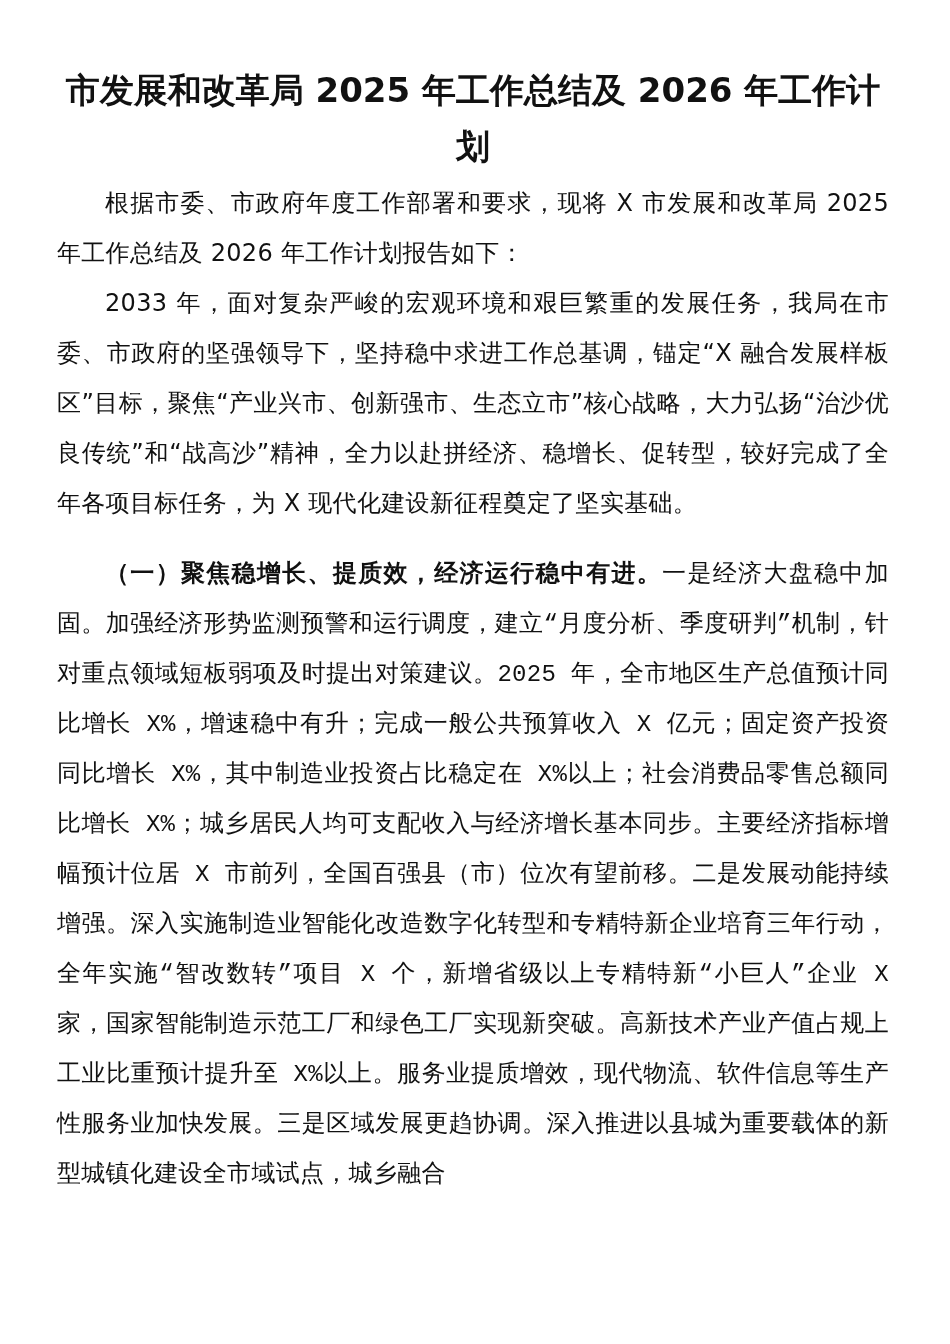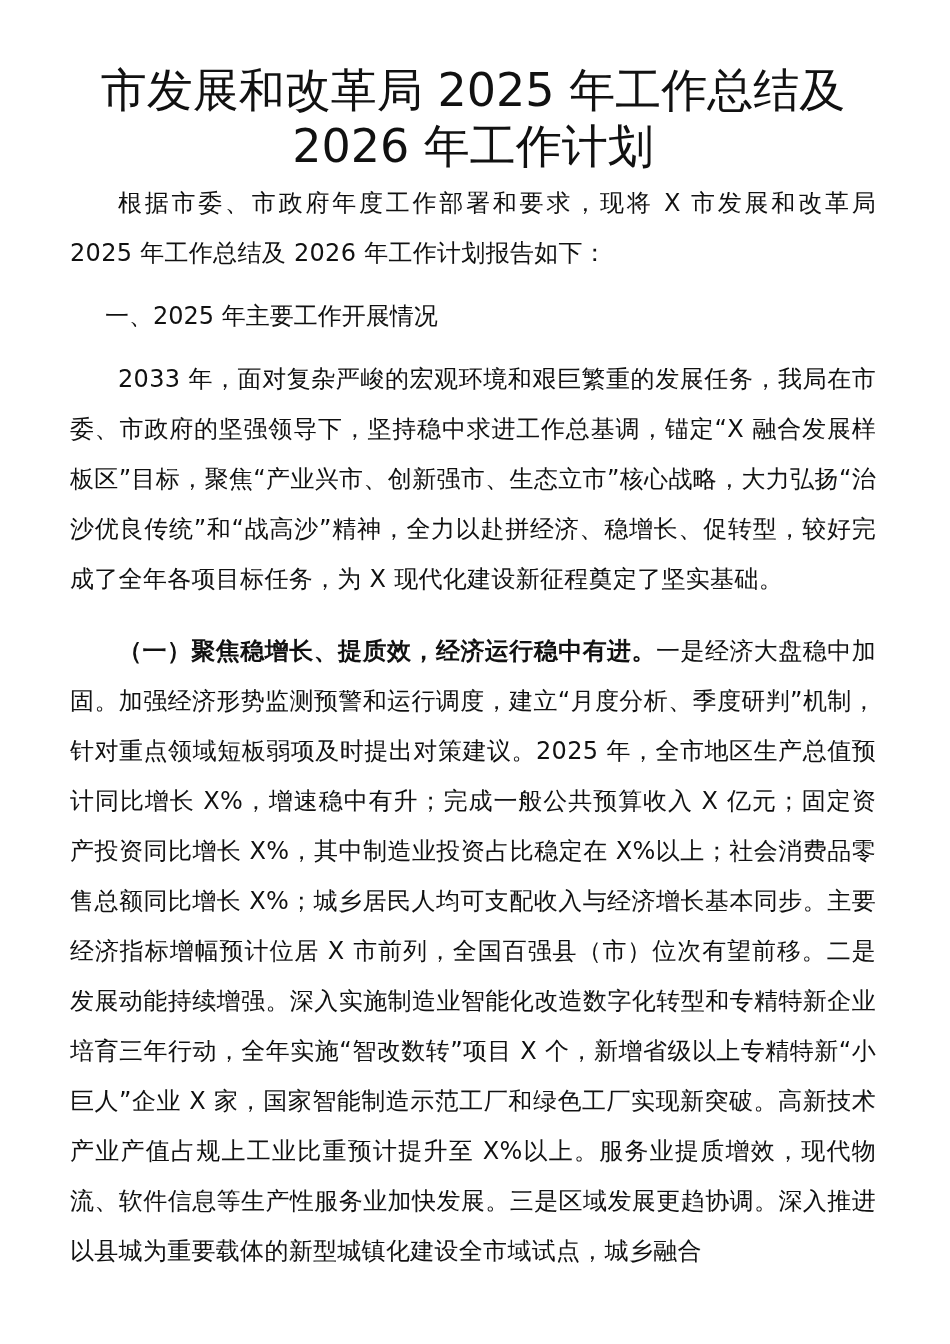--- a/index.html
+++ b/index.html
@@ -17,57 +17,57 @@
   }
   .page {
     position: absolute;
     left: 57px;
     top: 62px;
     width: 832px;
   }
   .title {
     margin: 0;
     text-align: center;
-    font-size: 46px;
-    font-weight: normal;
+    font-size: 34px;
+    font-weight: bold;
     line-height: 56px;
     letter-spacing: 0;
     color: #111111;
   }
   .para {
-    margin: 13px;
+    margin: 0;
     font-size: 24px;
     line-height: 50px;
     text-align: justify;
     text-justify: inter-ideograph;
     text-indent: 2em;
     letter-spacing: 0.3px;
   }
   .para.first {
     margin-top: 4px;
   }
   .para.gap {
     margin-top: 22px;
+    font-family: Liberation Mono, monospace;
   }
   .heading2 {
     margin: 0;
     font-size: 24px;
     line-height: 50px;
     text-indent: 2em;
   }
   .bold-lead {
     font-weight: bold;
   }
 </style>
 </head>
 <body>
 
 <div class="page">
   <h1 class="title">市发展和改革局 2025 年工作总结及 2026 年工作计划</h1>
 
   <p class="para first">根据市委、市政府年度工作部署和要求，现将 X 市发展和改革局 2025 年工作总结及 2026 年工作计划报告如下：</p>
 
-  <p class="heading2">一、2025 年主要工作开展情况</p>
 
   <p class="para">2033 年，面对复杂严峻的宏观环境和艰巨繁重的发展任务，我局在市委、市政府的坚强领导下，坚持稳中求进工作总基调，锚定“X 融合发展样板区”目标，聚焦“产业兴市、创新强市、生态立市”核心战略，大力弘扬“治沙优良传统”和“战高沙”精神，全力以赴拼经济、稳增长、促转型，较好完成了全年各项目标任务，为 X 现代化建设新征程奠定了坚实基础。</p>
 
   <p class="para gap"><span class="bold-lead">（一）聚焦稳增长、提质效，经济运行稳中有进。</span><span>一是经济大盘稳中加固。加强经济形势监测预警和运行调度，建立“月度分析、季度研判”机制，针对重点领域短板弱项及时提出对策建议。2025 年，全市地区生产总值预计同比增长 X%，增速稳中有升；完成一般公共预算收入 X 亿元；固定资产投资同比增长 X%，其中制造业投资占比稳定在 X%以上；社会消费品零售总额同比增长 X%；城乡居民人均可支配收入与经济增长基本同步。主要经济指标增幅预计位居 X 市前列，全国百强县（市）位次有望前移。二是发展动能持续增强。深入实施制造业智能化改造数字化转型和专精特新企业培育三年行动，全年实施“智改数转”项目 X 个，新增省级以上专精特新“小巨人”企业 X 家，国家智能制造示范工厂和绿色工厂实现新突破。高新技术产业产值占规上工业比重预计提升至 X%以上。服务业提质增效，现代物流、软件信息等生产性服务业加快发展。三是区域发展更趋协调。深入推进以县城为重要载体的新型城镇化建设全市域试点，城乡融合</span></p>
 </div>
 
 </body></html>

